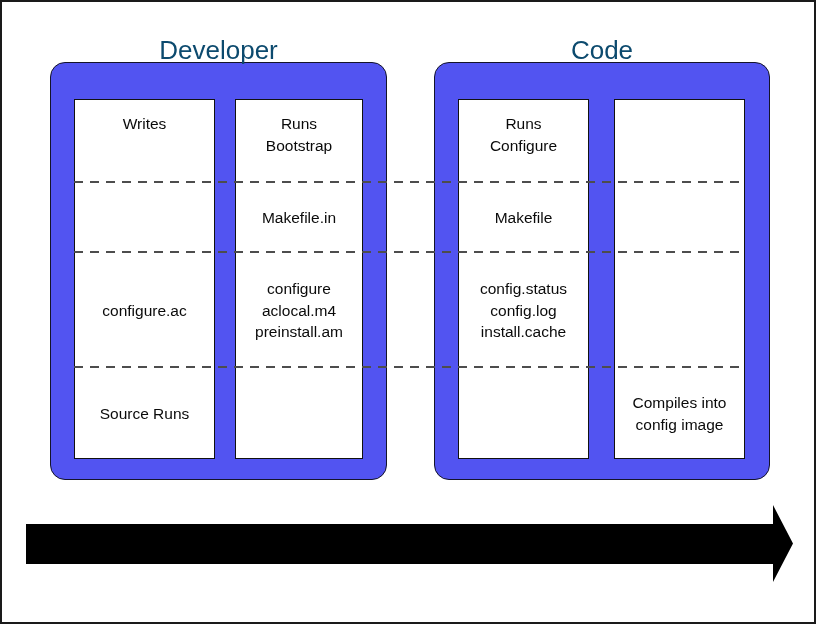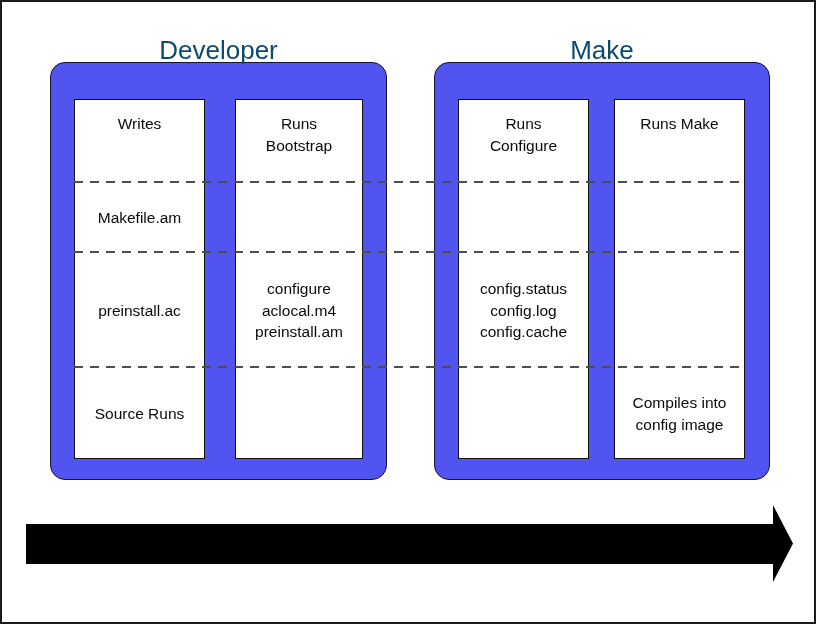--- a/index.html
+++ b/index.html
@@ -66,52 +66,52 @@
     width:768px;height:77px;
     z-index:3;
   }
 </style>
 </head>
 <body>
 
 <div class="canvas">
 
   <div class="section-title" style="left:48px;width:337px">Developer</div>
-  <div class="section-title" style="left:432px;width:336px">Make</div>
+  <div class="section-title" style="left:432px;width:336px">Code</div>
 
   <div class="container" style="left:48px;width:337px"></div>
   <div class="container" style="left:432px;width:336px"></div>
 
-  <div class="col" style="left:72px;width:131px">
+  <div class="col" style="left:72px;width:141px">
     <div class="cell r1">Writes</div>
-    <div class="cell r2">Makefile.am</div>
-    <div class="cell r3">preinstall.ac</div>
+    <div class="cell r3">configure.ac</div>
     <div class="cell r4">Source Runs</div>
   </div>
 
   <div class="col" style="left:233px;width:128px">
     <div class="cell r1">Runs
 Bootstrap</div>
+    <div class="cell r2">Makefile.in</div>
     <div class="cell r3">configure
 aclocal.m4
 preinstall.am</div>
     <div class="cell r4"></div>
   </div>
 
   <div class="col" style="left:456px;width:131px">
     <div class="cell r1">Runs
 Configure</div>
+    <div class="cell r2">Makefile</div>
     <div class="cell r3">config.status
 config.log
-config.cache</div>
+install.cache</div>
     <div class="cell r4"></div>
   </div>
 
   <div class="col" style="left:612px;width:131px">
-    <div class="cell r1">Runs Make</div>
     <div class="cell r2"></div>
     <div class="cell r3"></div>
     <div class="cell r4">Compiles into
 config image</div>
   </div>
 
   <div class="dash" style="top:179px"></div>
   <div class="dash" style="top:249px"></div>
   <div class="dash" style="top:364px"></div>
 

